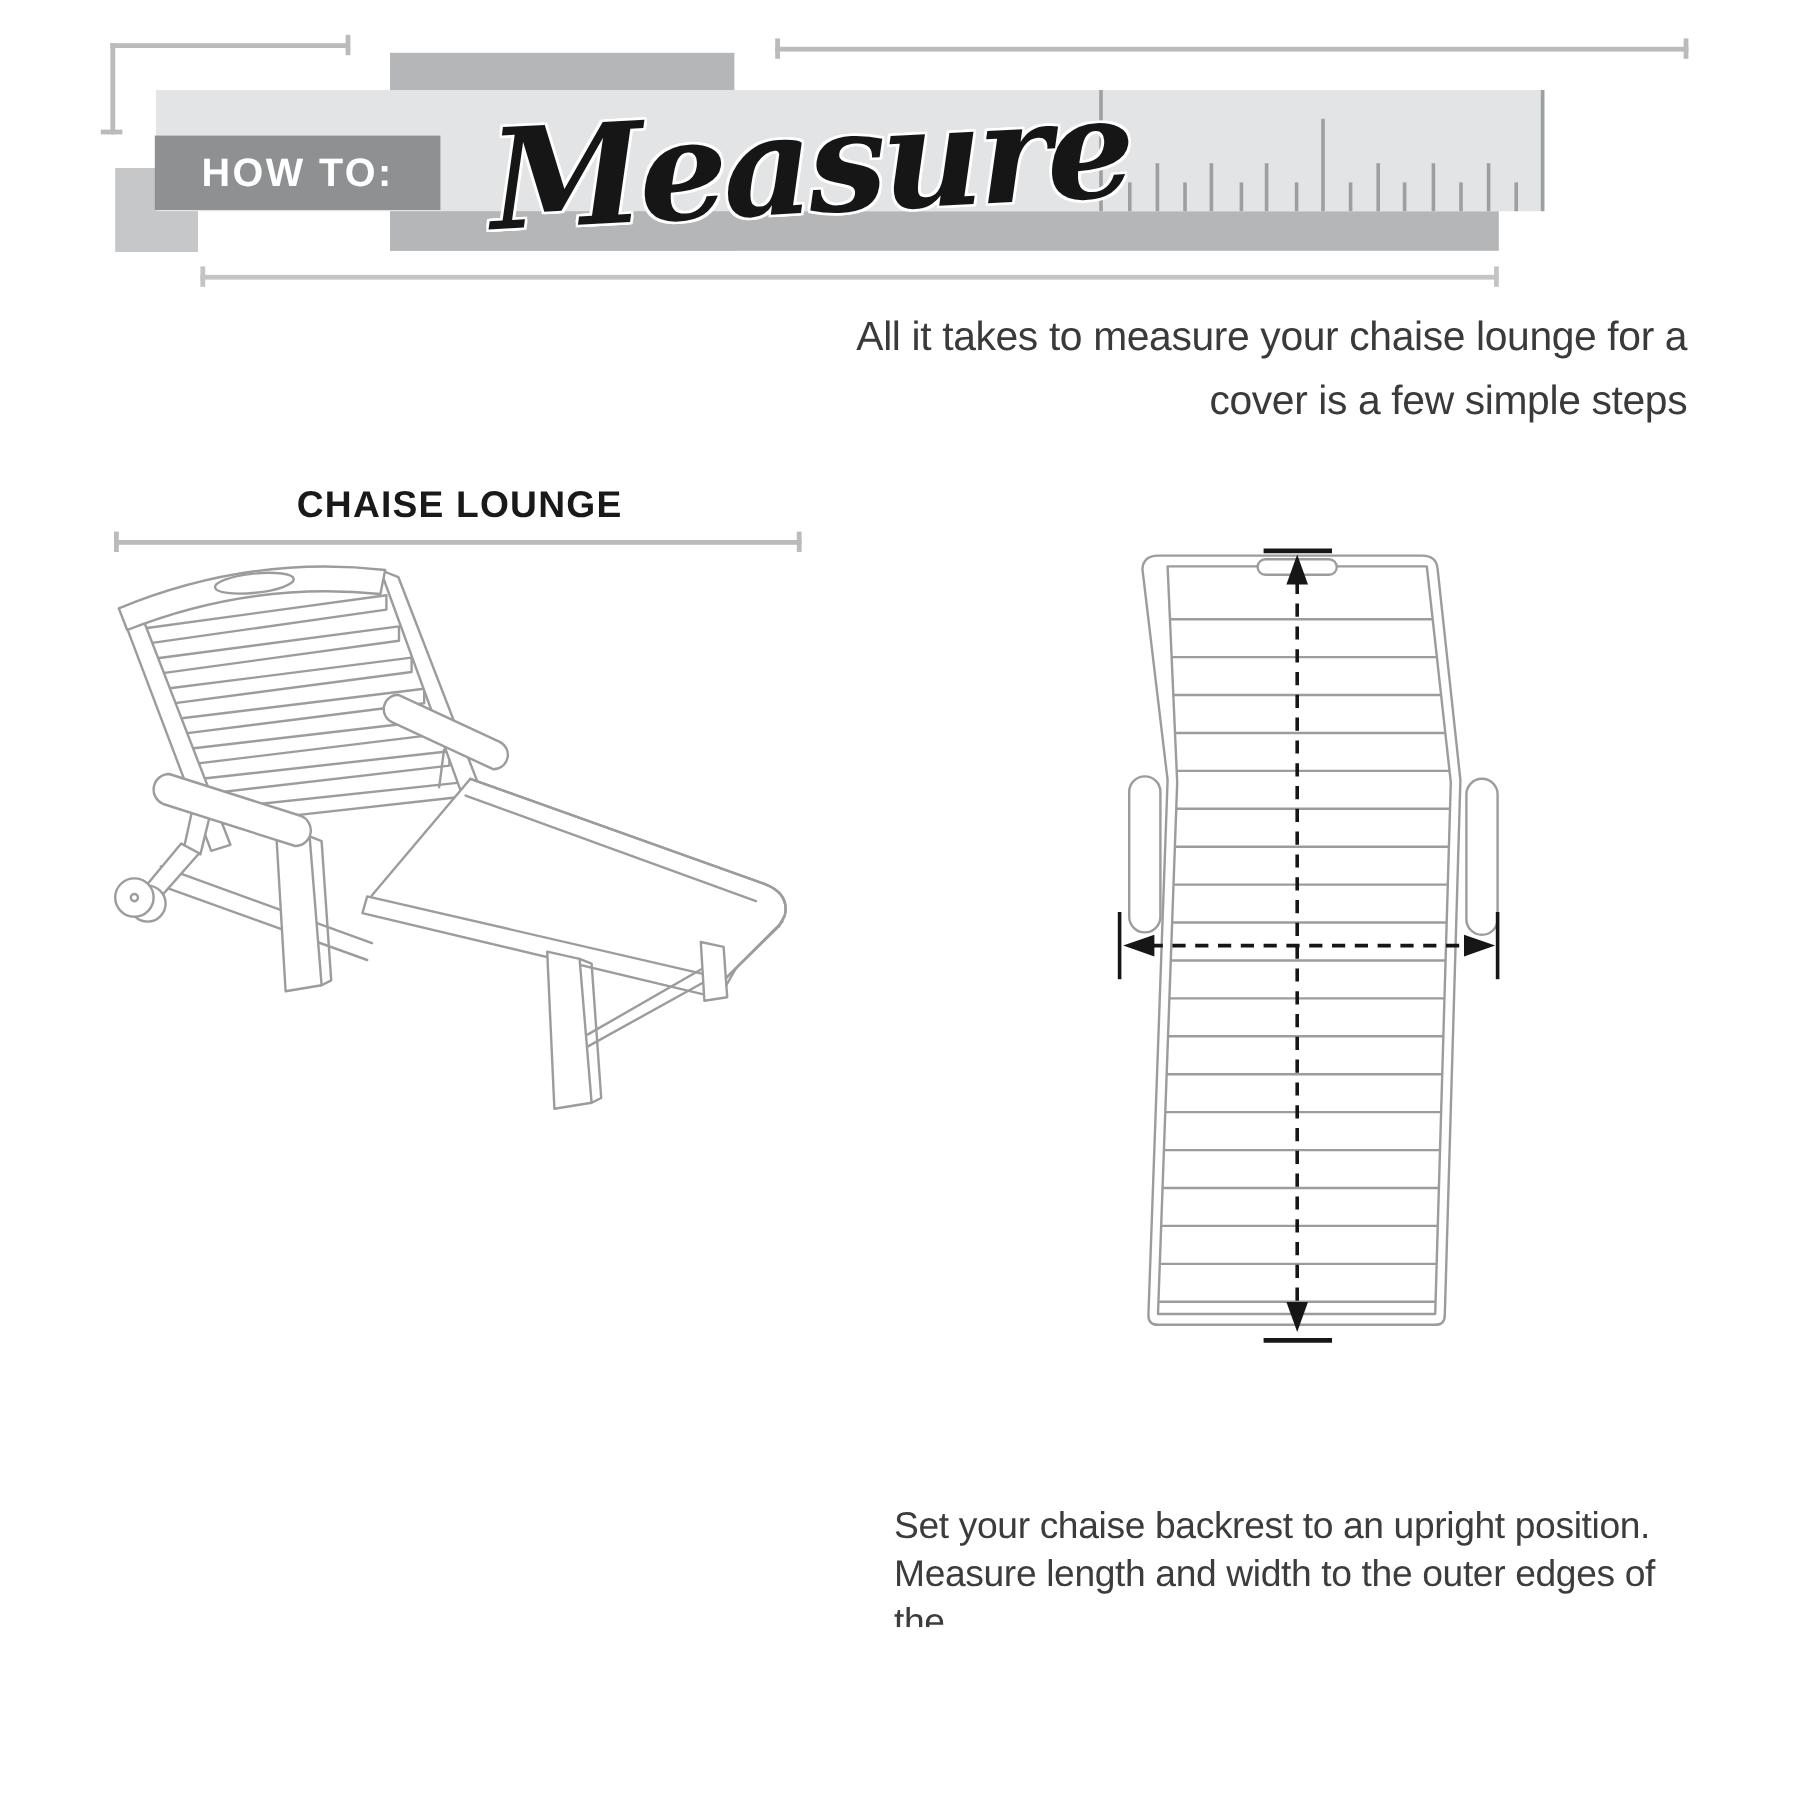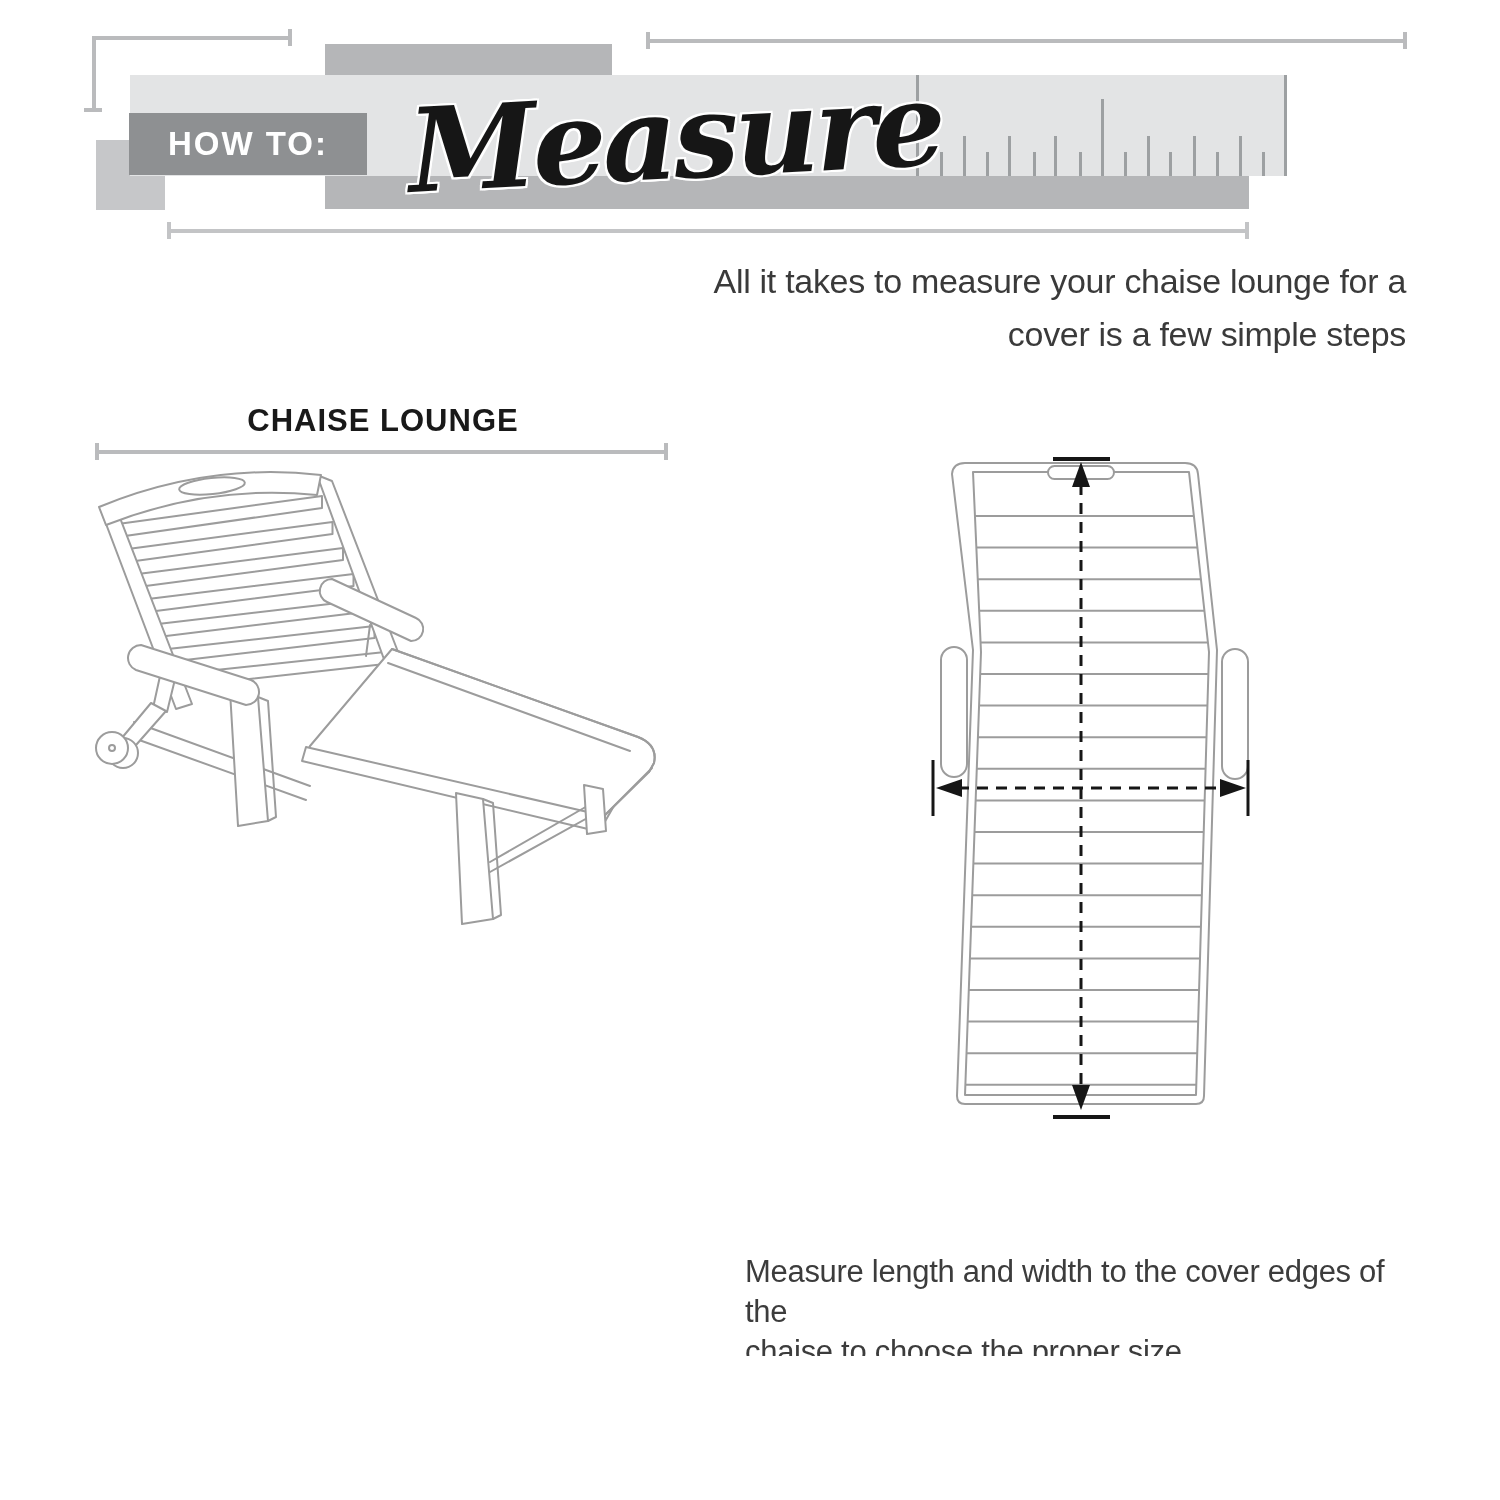--- a/index.html
+++ b/index.html
@@ -209,19 +209,20 @@
     <polygon class="blkf" points="161,660 152,635 170,635"></polygon>
 
     <line class="blk" x1="13" y1="310" x2="13" y2="366" stroke-width="3"></line>
     <line class="blk" x1="328" y1="310" x2="328" y2="366" stroke-width="3"></line>
     <line class="blk" x1="38" y1="338" x2="305" y2="338" stroke-width="3" stroke-dasharray="11 8"></line>
     <polygon class="blkf" points="16,338 42,329 42,347"></polygon>
     <polygon class="blkf" points="326,338 300,329 300,347"></polygon>
   </svg>
 
   <div class="abs" id="instructions">
-    <div>Measure length and width to the cover edges of the</div>
+    <div>Set your chaise backrest to an upright position.</div>
+    <div>Measure length and width to the outer edges of the</div>
     <div>chaise to choose the proper size.</div>
   </div>
 
   <div class="rect" id="divider"></div>
 
 </div>
 
 </body></html>

